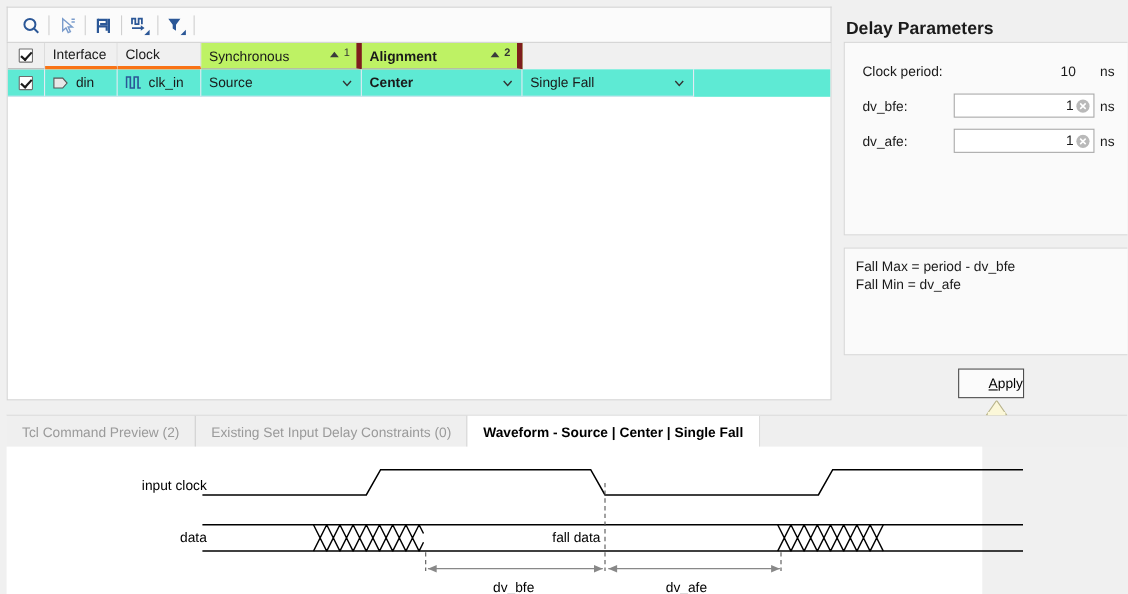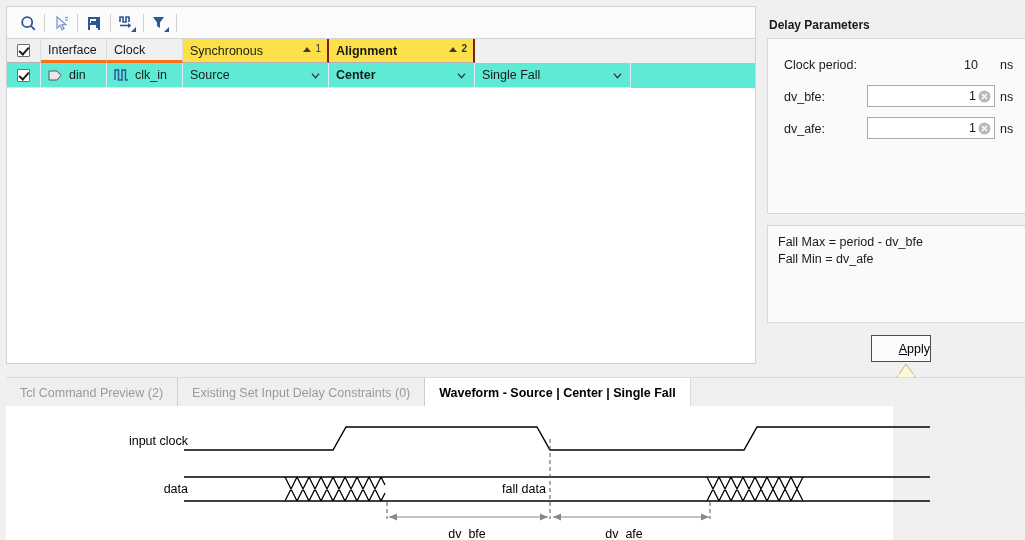--- a/index.html
+++ b/index.html
@@ -17,42 +17,42 @@
   .toolbar{position:absolute;left:6px;top:6px;width:748px;height:32px;background:#fbfbfb;border:1px solid #d2d2d2;border-bottom:none;}
   .tb-inner{display:flex;align-items:center;height:32px;padding-left:8px;}
   .tb-btn{width:26px;height:26px;display:flex;align-items:center;justify-content:center;cursor:default;}
   .tb-sep{width:1px;height:18px;background:#d0d0d0;margin:0 3px;}
 
   .table-wrap{position:absolute;left:6px;top:38px;width:748px;height:324px;background:#fff;border:1px solid #d2d2d2;overflow:hidden;}
   .grid-head{display:flex;height:24px;background:#f0f0f0;}
   .grid-row{display:flex;height:25px;}
   .grid-row.sel{background:#5eead4;}
   .cell{box-sizing:border-box;display:flex;align-items:center;padding:0 7px;font-size:12.5px;color:#1a1a1a;position:relative;white-space:nowrap;overflow:hidden;}
-  .hc{background:#fde047;border-right:2px solid #7f1d1d;border-bottom:1px solid #b3b3b3;}
+  .hc{background:#bef264;border-right:5px solid #7f1d1d;border-bottom:1px solid #b3b3b3;}
   .hc.plain{background:#f0f0f0;border-right:1px solid #dcdcdc;border-bottom:3px solid #f97316;}
   .hc.chk{background:#f0f0f0;justify-content:center;padding:0;border-right:1px solid #dcdcdc;}
   .dc{border-right:1px solid #e3eaf3;border-bottom:1px solid #dbe5f1;}
   .dc.chk{justify-content:center;padding:0;}
   .w-chk{width:34px;}
   .w-iface{width:66px;}
   .w-clock{width:76px;}
   .w-sync{width:146px;}
   .w-align{width:146px;font-weight:bold;}
   .w-rate{width:156px;}
   .sortnum{position:absolute;right:6px;top:4px;font-size:10px;color:#333;}
   .caret-up{position:absolute;right:16px;top:8px;width:0;height:0;border-left:4px solid transparent;border-right:4px solid transparent;border-bottom:5px solid #3b3b3b;}
   .chev{position:absolute;right:8px;top:8px;width:9px;height:9px;}
   .checkbox{width:13px;height:13px;box-sizing:border-box;border:1px solid #6e6e6e;background:#fff;position:relative;border-radius:1px;}
   .checkbox:after{content:"";position:absolute;left:3px;top:0px;width:4px;height:8px;border:solid #1b1b1b;border-width:0 2px 2px 0;transform:rotate(42deg);}
   .pin-icon{width:15px;height:11px;margin-right:6px;}
   .clk-icon{width:15px;height:12px;margin-right:6px;}
 
   
   .right-pane{position:absolute;left:758px;top:0;width:267px;height:368px;background:#f0f0f0;}
-  .rp-title{position:absolute;left:11px;top:18px;font-size:12px;font-weight:bold;color:#1a1a1a;}
+  .rp-title{position:absolute;left:11px;top:18px;font-size:16px;font-weight:bold;color:#1a1a1a;}
   .param-box{position:absolute;left:9px;top:38px;width:272px;height:174px;background:#fafafa;border:1px solid #d7d7d7;}
   .prow{position:absolute;height:22px;display:flex;align-items:center;}
   .plabel{font-size:12.5px;color:#1a1a1a;}
   .pval{font-size:12.5px;color:#1a1a1a;}
   .punit{font-size:12.5px;color:#1a1a1a;}
   .pinput{box-sizing:border-box;width:128px;height:22px;border:1px solid #a9a9a9;background:#fff;display:flex;align-items:center;justify-content:flex-end;padding-right:3px;}
   .pinput input{border:none;outline:none;background:transparent;text-align:right;width:100px;font-family:"Liberation Sans",sans-serif;font-size:12.5px;color:#1a1a1a;padding:0;}
   .clear-ic{width:13px;height:13px;margin-left:2px;flex:0 0 auto;}
 
   .formula-box{position:absolute;left:9px;top:225px;width:272px;height:98px;background:#fafafa;border:1px solid #d7d7d7;padding:8px 10px;box-sizing:border-box;}

